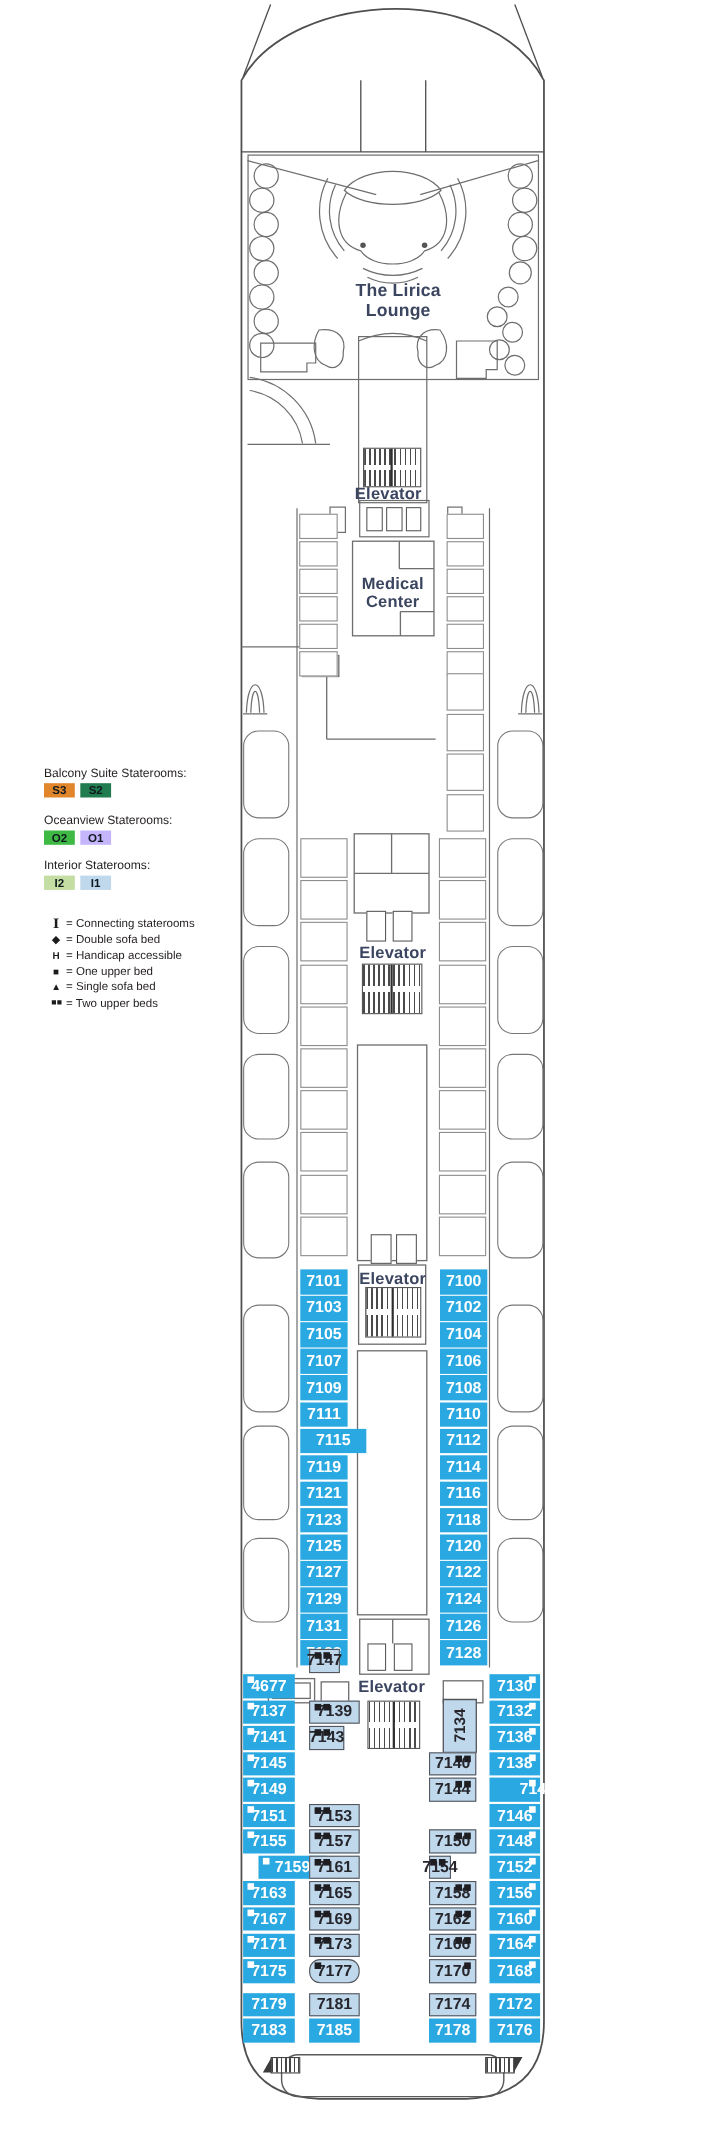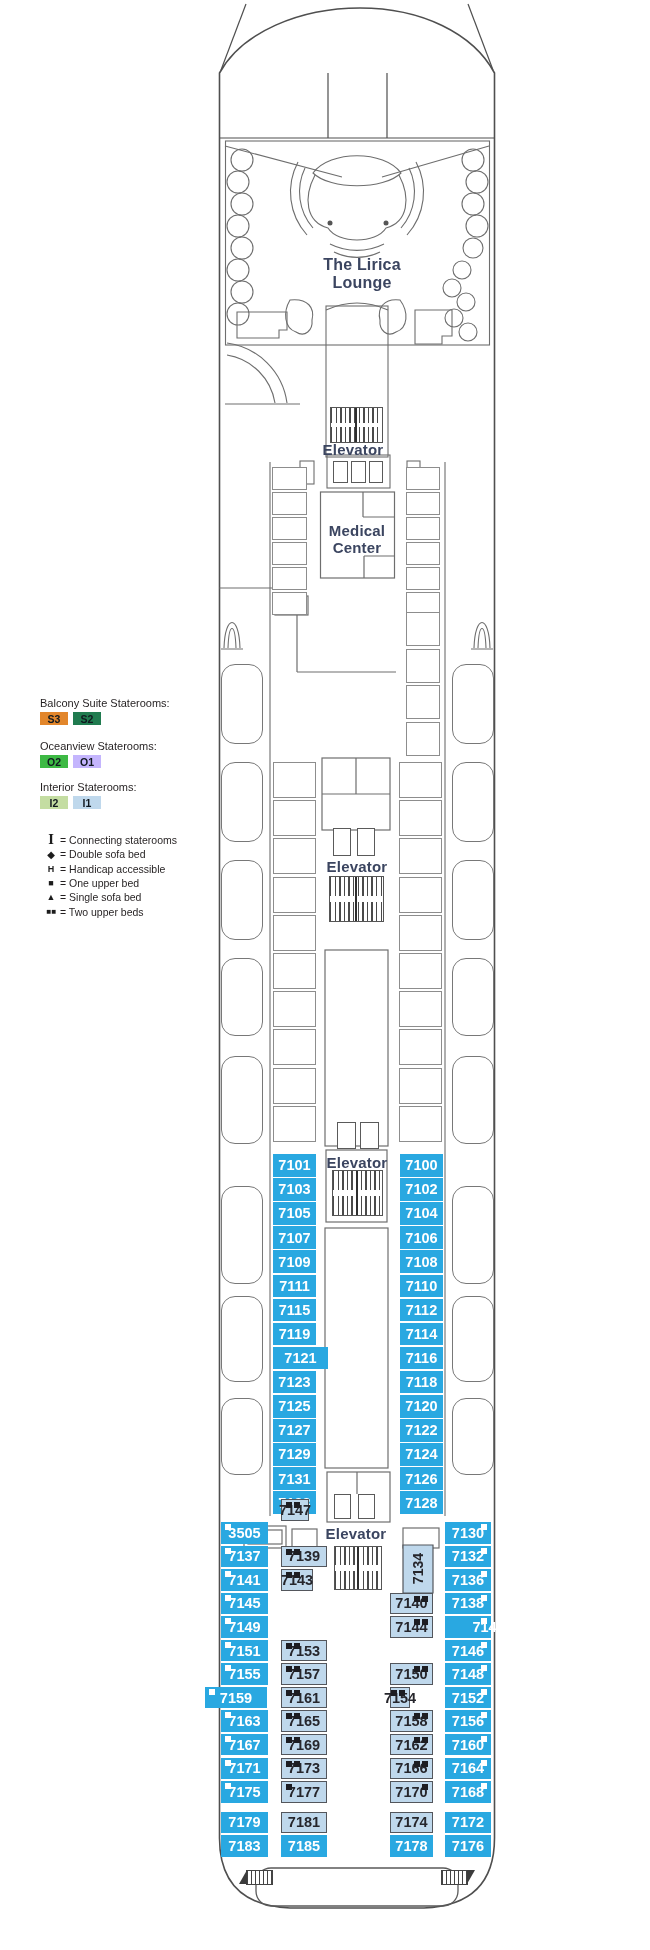--- a/index.html
+++ b/index.html
@@ -232,27 +232,27 @@
     </div>
     <div class="cab blue" style="left: 273px; top: 1226.3px; width: 43px; height: 22.5px;">
       <span>7107</span>
     </div>
     <div class="cab blue" style="left: 273px; top: 1250.4px; width: 43px; height: 22.5px;">
       <span>7109</span>
     </div>
     <div class="cab blue" style="left: 273px; top: 1274.5px; width: 43px; height: 22.5px;">
       <span>7111</span>
     </div>
-    <div class="cab blue" style="left: 273px; top: 1298.6px; width: 43px; height: 22.5px; text-align: right;">
+    <div class="cab blue" style="left: 273px; top: 1298.6px; width: 60px; height: 22.5px; text-align: right;">
       <span>7115</span>
     </div>
     <div class="cab blue" style="left: 273px; top: 1322.7px; width: 43px; height: 22.5px;">
       <span>7119</span>
     </div>
-    <div class="cab blue" style="left: 273px; top: 1346.8px; width: 55px; height: 22.5px;">
+    <div class="cab blue" style="left: 273px; top: 1346.8px; width: 43px; height: 22.5px;">
       <span>7121</span>
     </div>
     <div class="cab blue" style="left: 273px; top: 1370.9px; width: 43px; height: 22.5px;">
       <span>7123</span>
     </div>
     <div class="cab blue" style="left: 273px; top: 1395px; width: 43px; height: 22.5px;">
       <span>7125</span>
     </div>
     <div class="cab blue" style="left: 273px; top: 1419.1px; width: 43px; height: 22.5px;">
       <span>7127</span>
@@ -305,21 +305,21 @@
     <div class="cab blue" style="left: 400px; top: 1443.2px; width: 43px; height: 22.5px;">
       <span>7124</span>
     </div>
     <div class="cab blue" style="left: 400px; top: 1467.3px; width: 43px; height: 22.5px;">
       <span>7126</span>
     </div>
     <div class="cab blue" style="left: 400px; top: 1491.4px; width: 43px; height: 22.5px;">
       <span>7128</span>
     </div>
     <div class="cab blue" style="left: 221px; top: 1522px; width: 47px; height: 21.5px;">
-      <span>3505</span>
+      <span>4677</span>
       <span class="bedrow left">
         <i></i>
       </span>
     </div>
     <div class="cab blue" style="left: 221px; top: 1545.55px; width: 47px; height: 21.5px;">
       <span>7137</span>
       <span class="bedrow left">
         <i></i>
       </span>
     </div>
@@ -346,21 +346,21 @@
       <span class="bedrow left">
         <i></i>
       </span>
     </div>
     <div class="cab blue" style="left: 221px; top: 1663.3px; width: 47px; height: 21.5px;">
       <span>7155</span>
       <span class="bedrow left">
         <i></i>
       </span>
     </div>
-    <div class="cab blue" style="left: 205px; top: 1686.85px; width: 62px; height: 21.5px;">
+    <div class="cab blue" style="left: 235px; top: 1686.85px; width: 62px; height: 21.5px;">
       <span>7159</span>
       <span class="bedrow left">
         <i></i>
       </span>
     </div>
     <div class="cab blue" style="left: 221px; top: 1710.4px; width: 47px; height: 21.5px;">
       <span>7163</span>
       <span class="bedrow left">
         <i></i>
       </span>
@@ -445,21 +445,21 @@
         <i></i>
       </span>
     </div>
     <div class="cab light" style="left: 281px; top: 1757.5px; width: 46px; height: 21.5px;">
       <span>7173</span>
       <span class="bedrow left">
         <i></i>
         <i></i>
       </span>
     </div>
-    <div class="cab light" style="left: 281px; top: 1781.05px; width: 46px; height: 21.5px;">
+    <div class="cab light" style="left: 281px; top: 1781.05px; width: 46px; height: 21.5px; border-radius: 10px;">
       <span>7177</span>
       <span class="bedrow left">
         <i></i>
       </span>
     </div>
     <div class="cab light" style="left: 281px; top: 1811.6px; width: 46px; height: 21.5px;">
       <span>7181</span>
     </div>
     <div class="cab blue" style="left: 281px; top: 1835.15px; width: 46px; height: 21.5px;">
       <span>7185</span>

